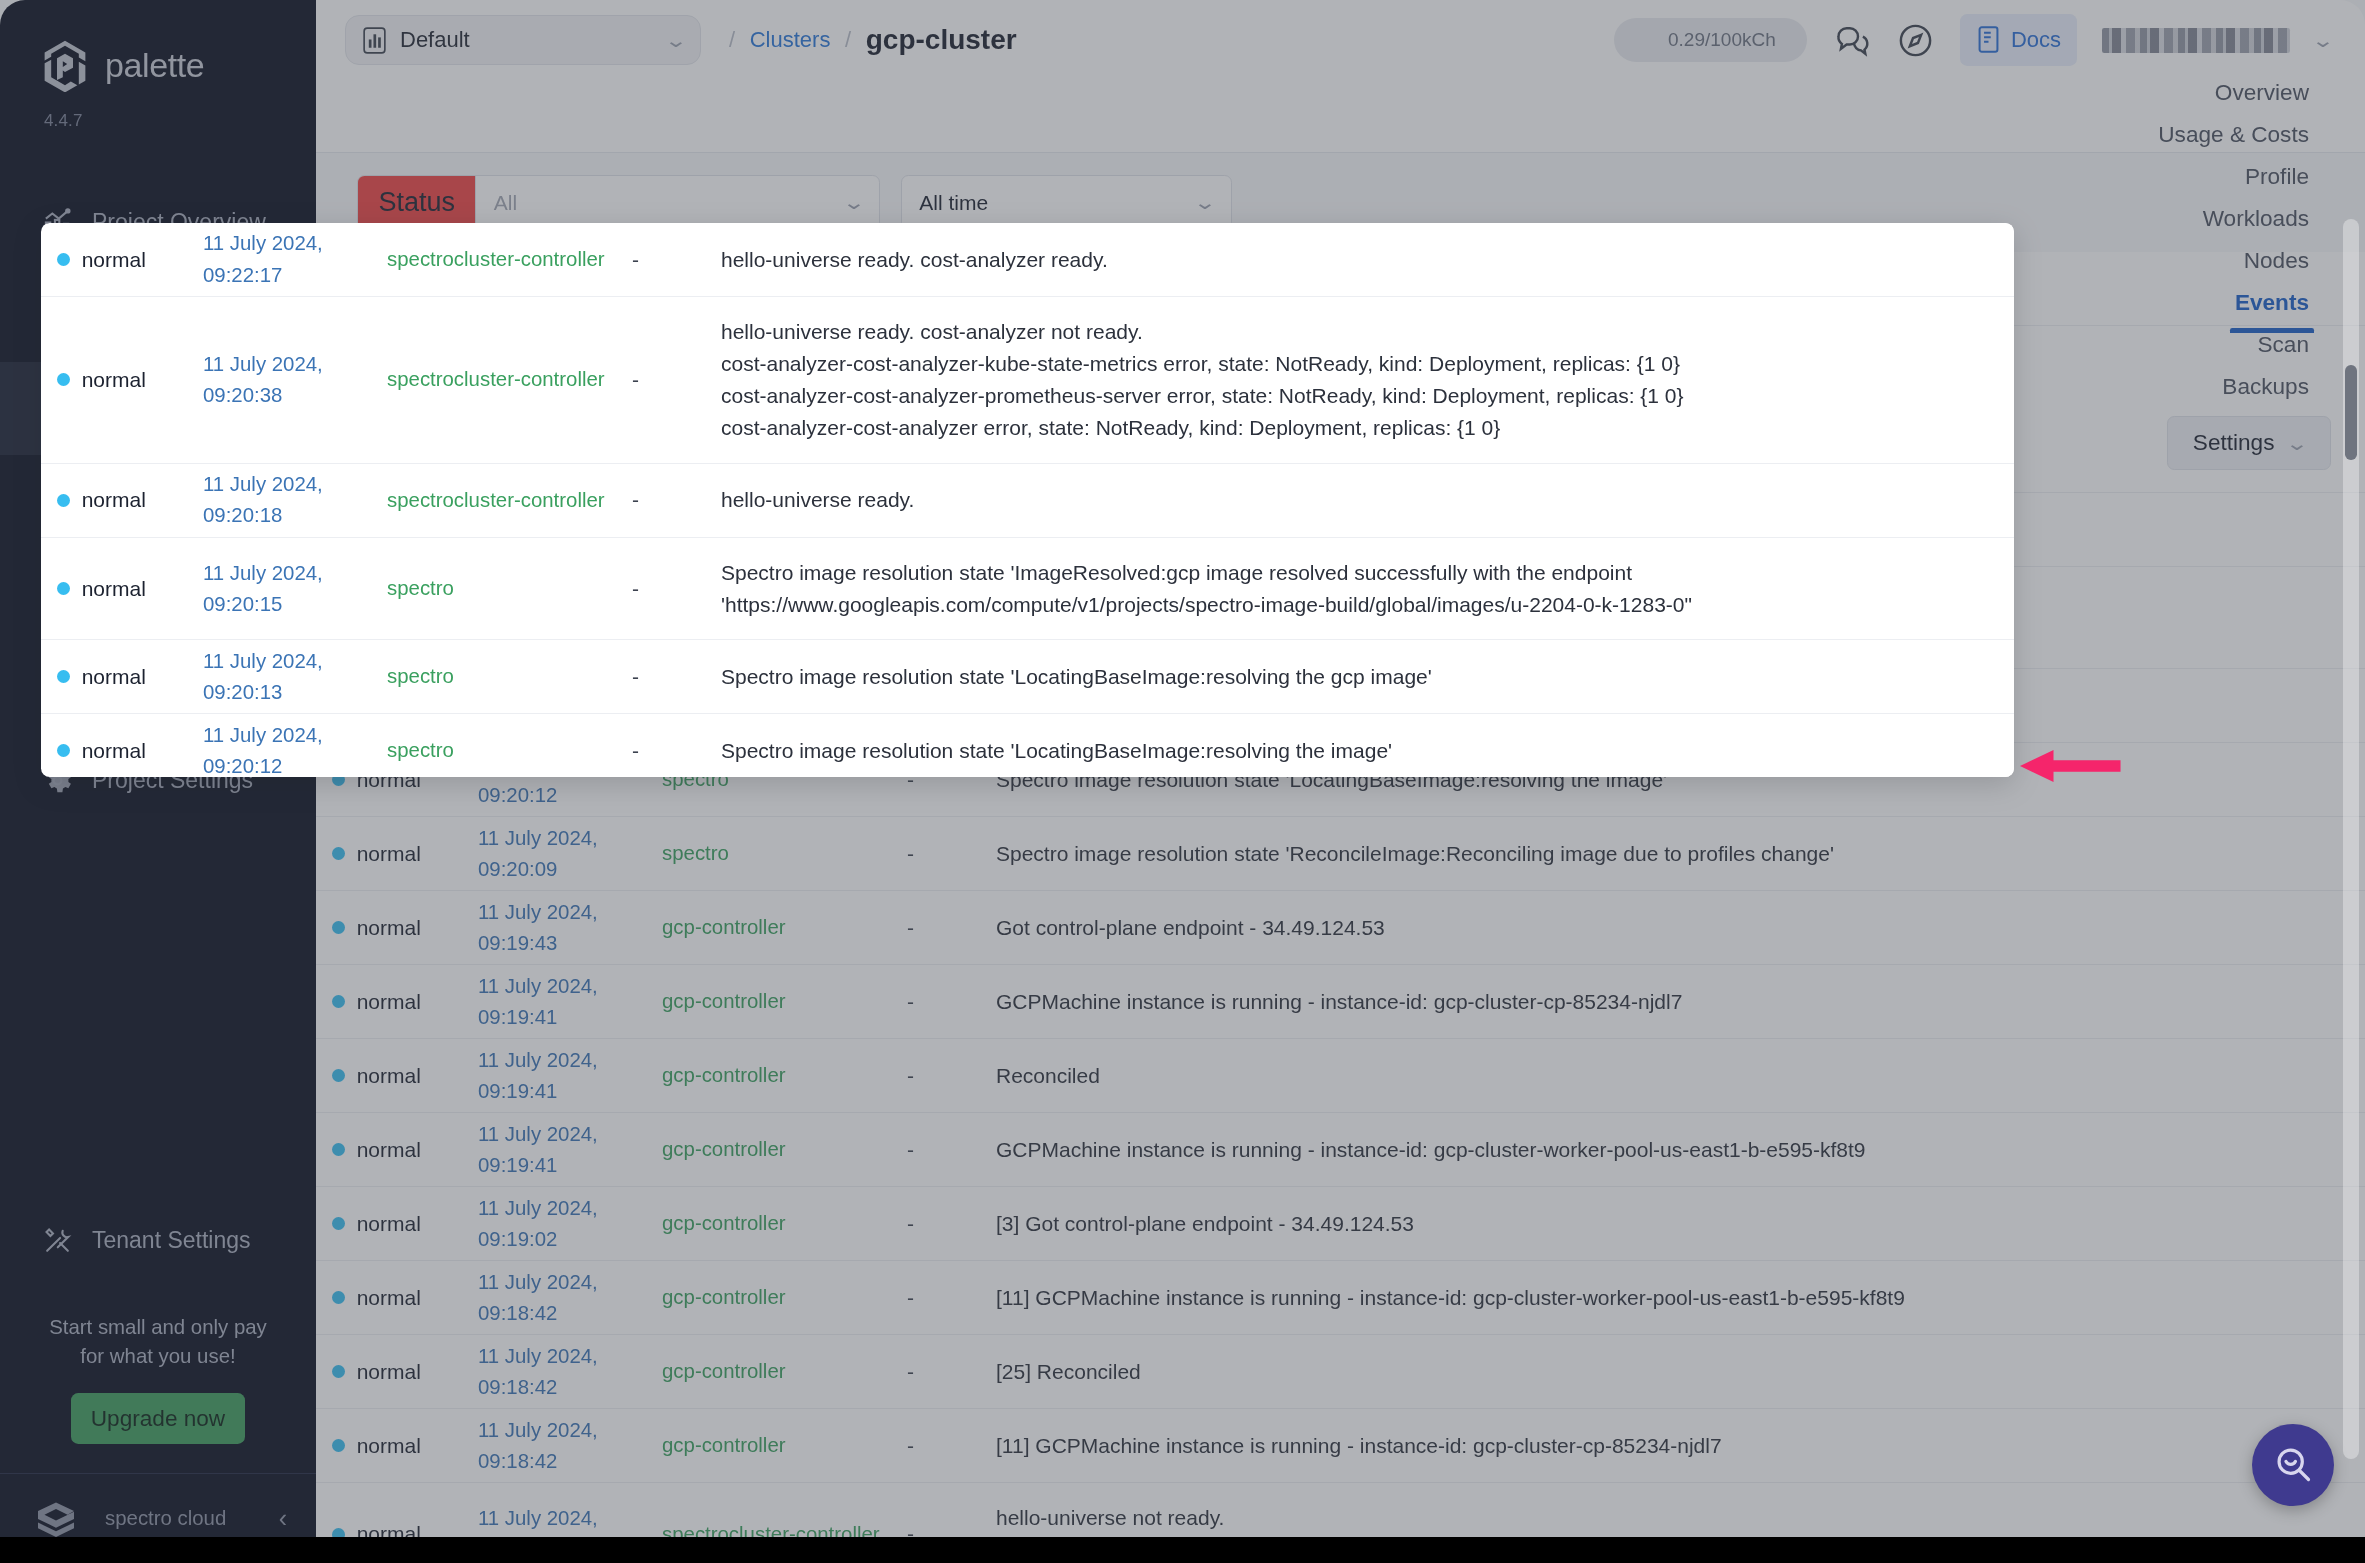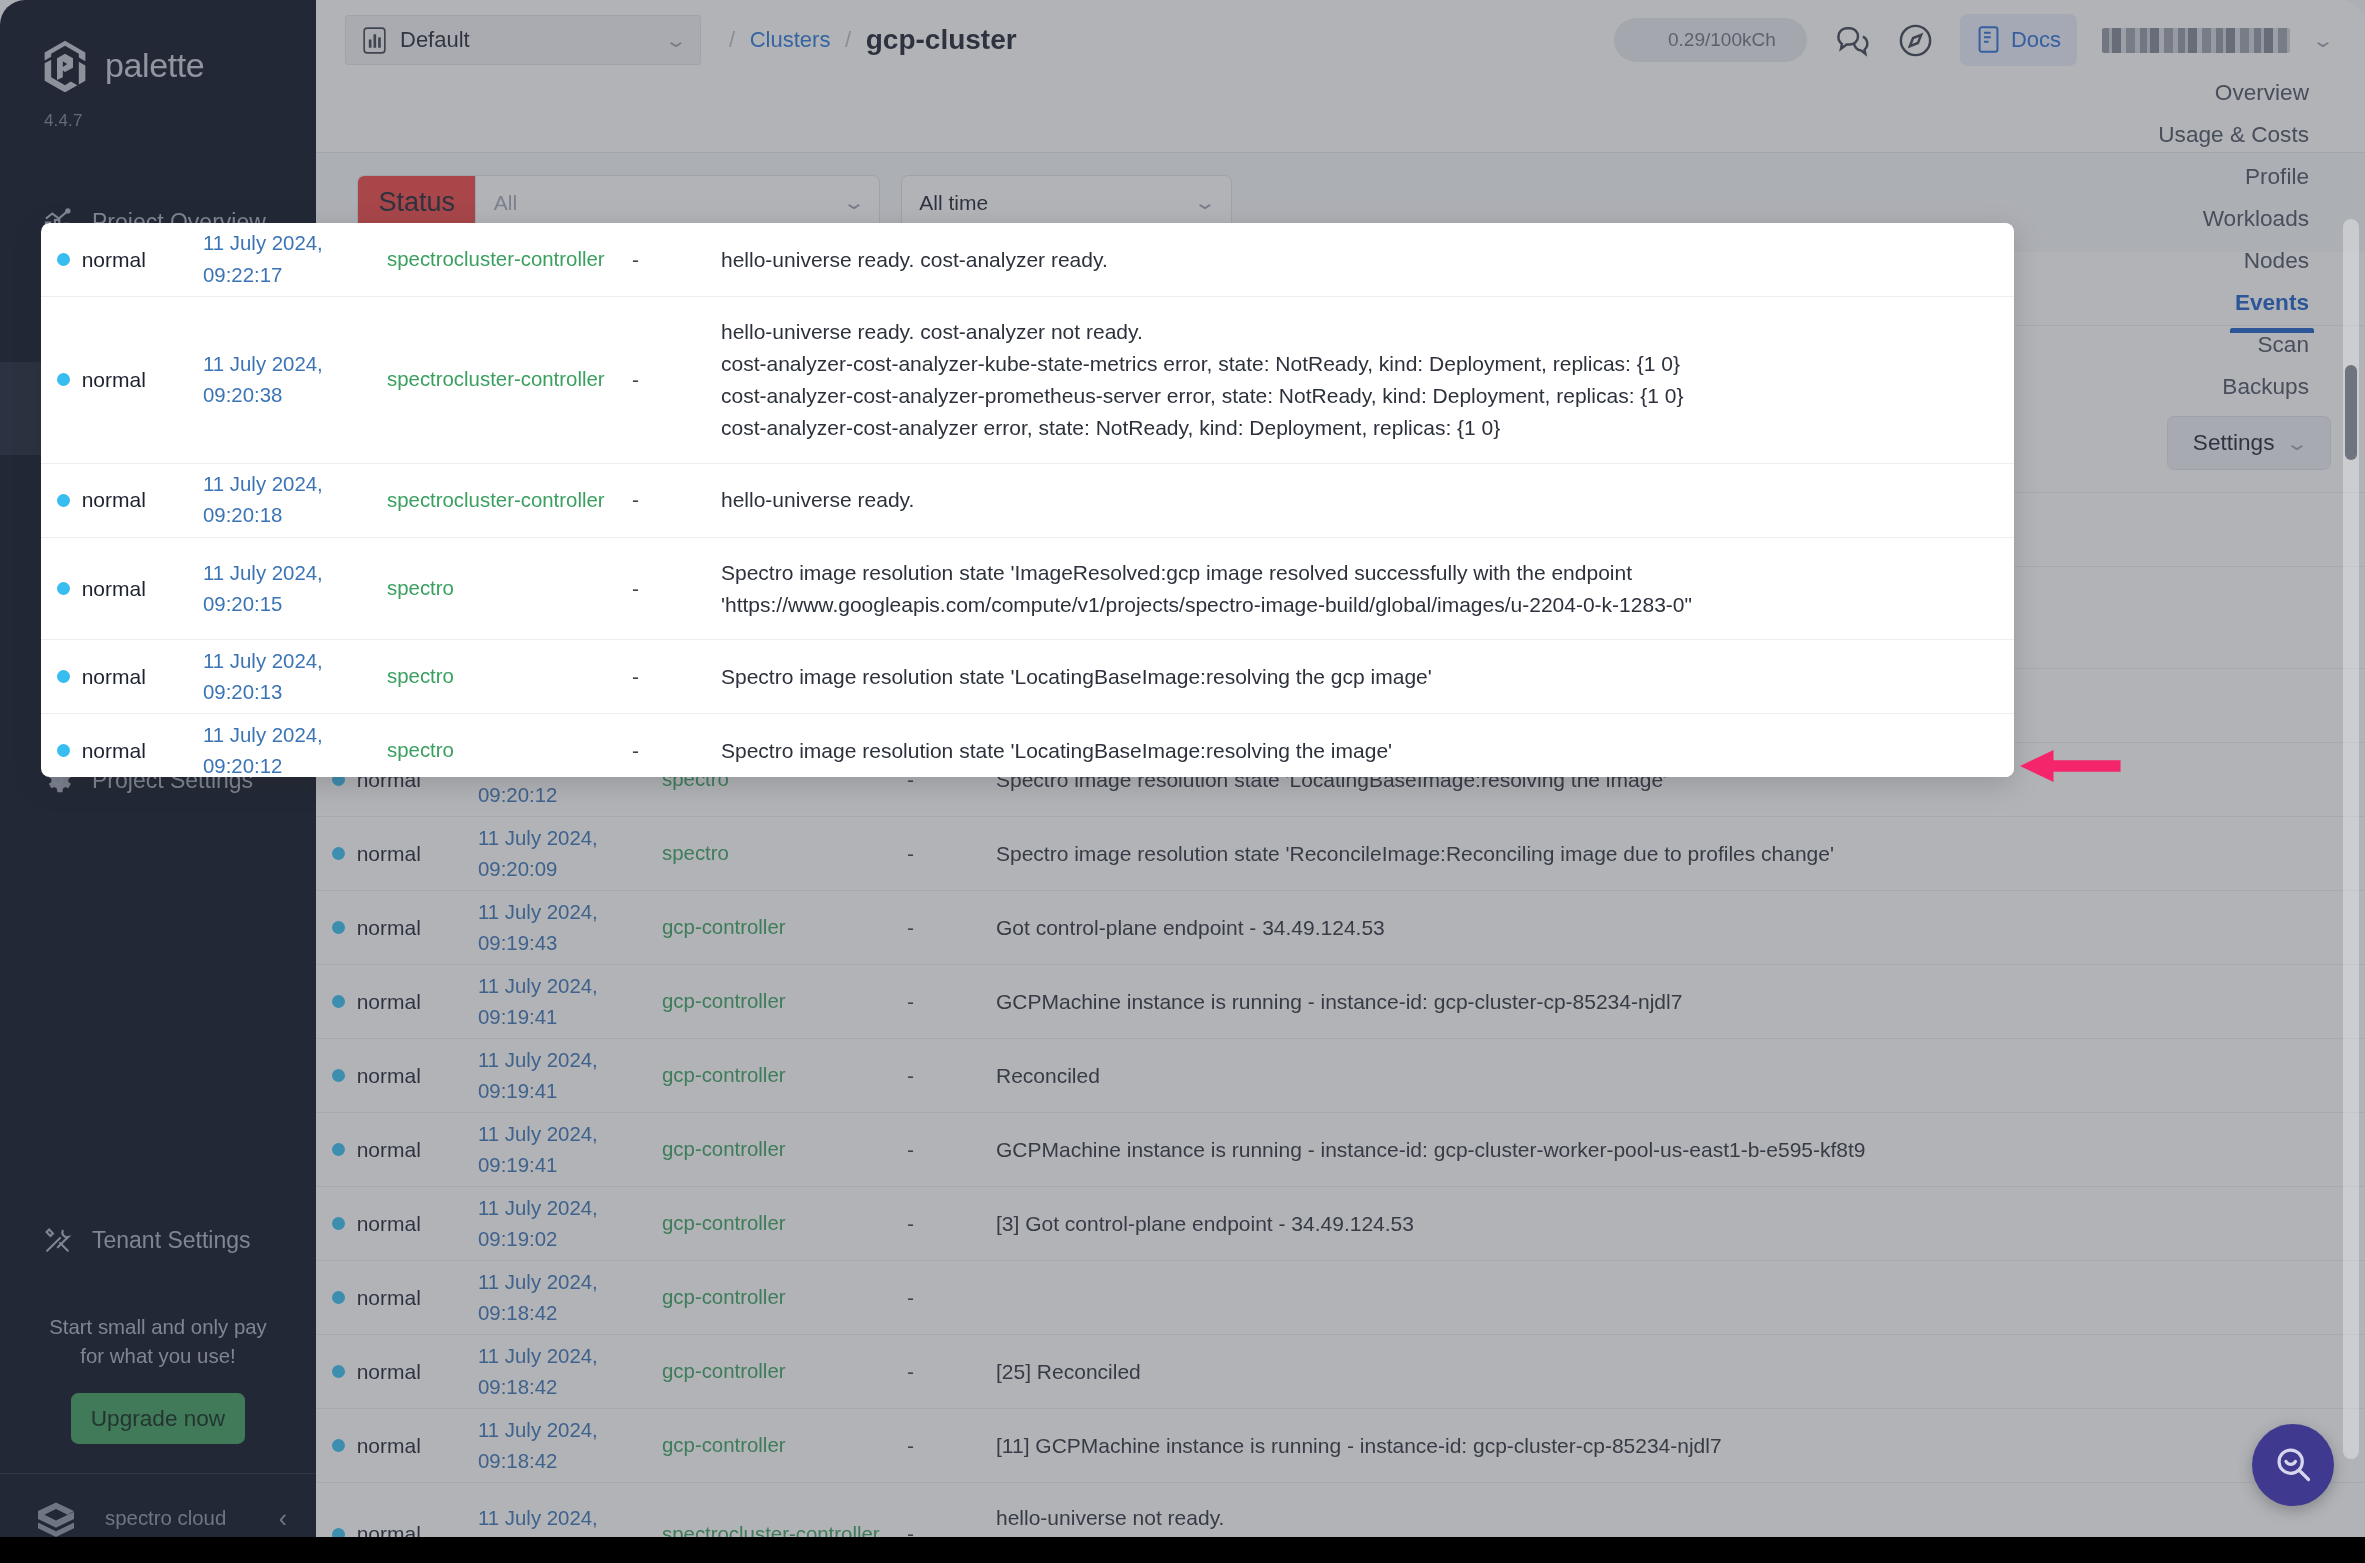--- a/index.html
+++ b/index.html
@@ -95,21 +95,21 @@
   
   #topbar {
     height: 80px; display: flex; align-items: center;
     padding: 0 34px 0 29px; gap: 0;
     background: #ffffff;
   }
   .proj-select {
     display: flex; align-items: center;
     width: 356px; height: 50px;
     background: #f1f2f5; border: 0.7px solid #e2e4ea;
-    border-radius: 3px; padding: 0 16px; gap: 13px;
+    border-radius: 14px; padding: 0 16px; gap: 13px;
     cursor: pointer;
   }
   .proj-ico { width: 25px; height: 29px; flex: none; }
   .proj-label { flex: 1; color: #222733; font-size: 22px; }
   .caret {
     color: #9aa0ae; font-size: 19px; line-height: 1;
     transform: scaleX(1.5);
   }
   .crumbs { display: flex; align-items: center; gap: 14.6px; margin-left: 28px; }
   .crumb-sep { color: #b9bec9; font-size: 22px; }
@@ -695,20 +695,23 @@
           <div class="c-status">
             <span class="dot"></span>
             <span class="t">normal</span>
           </div>
           <div class="c-time">
             <span>11 July 2024,</span>
             <span>09:18:42</span>
           </div>
           <div class="c-src">gcp-controller</div>
           <div class="c-dash">-</div>
+          <div class="c-msg">
+            <div class="ln">[11] GCPMachine instance is running - instance-id: gcp-cluster-worker-pool-us-east1-b-e595-kf8t9</div>
+          </div>
         </div>
         <div class="row">
           <div class="c-status">
             <span class="dot"></span>
             <span class="t">normal</span>
           </div>
           <div class="c-time">
             <span>11 July 2024,</span>
             <span>09:18:42</span>
           </div>

